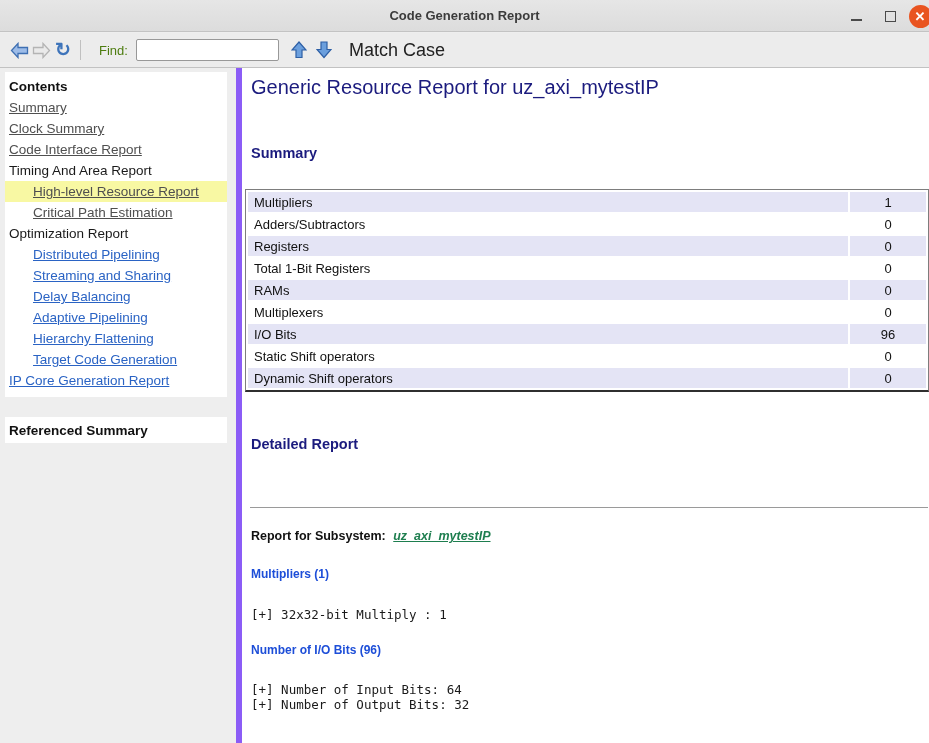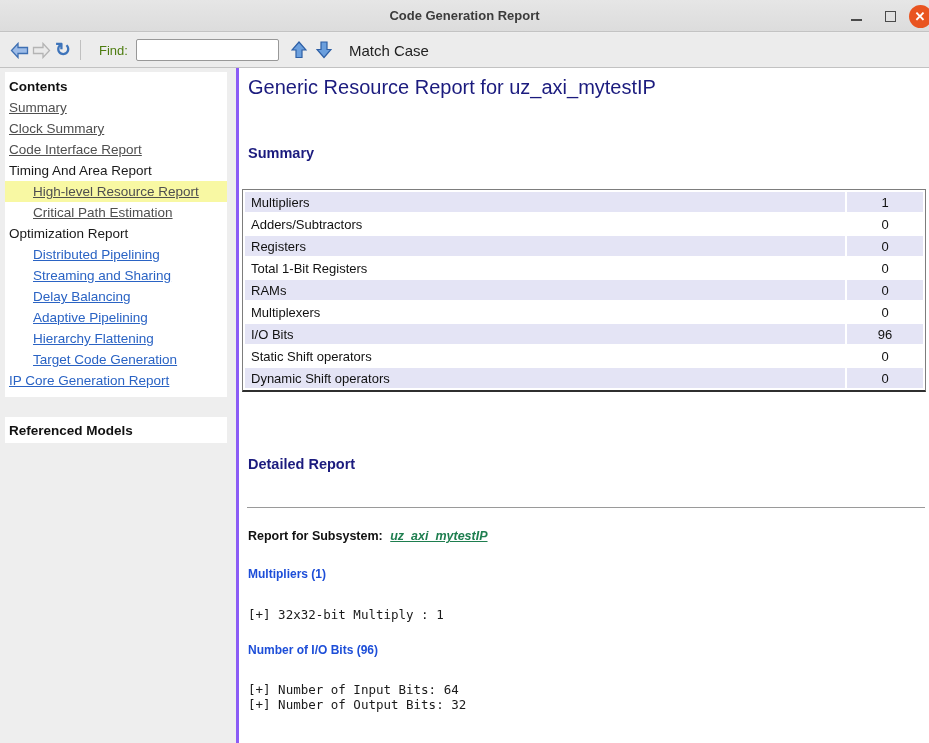--- a/index.html
+++ b/index.html
@@ -50,21 +50,21 @@
   .tb-sep { width: 1px; height: 20px; background: #c0c0c0; margin: 0 8px 0 6px; }
   .find-label { font-size: 13px; color: #4d7c0f; margin: 0 8px 0 10px; }
   .find-input {
     width: 143px; height: 22px;
     border: 1px solid #989898; border-radius: 2px;
     background: #ffffff; font-size: 13px; padding: 0 4px;
     font-family: "Liberation Sans", sans-serif;
     outline: none;
   }
   .find-nav { margin-left: 9px; margin-right: 3px; }
-  .match-case { font-size: 15px; color: #222; margin-left: 14px; cursor: default; }
+  .match-case { font-size: 18px; color: #222; margin-left: 14px; cursor: default; }
   .reload-glyph { font-size: 19px; font-weight: bold; color: #3e74ba; line-height: 1; transform: translateY(-1px); }
 
   
   .sidebar {
     position: absolute; left: 5px; top: 72px; width: 222px;
   }
   .sidebar-box {
     background: #ffffff;
     padding: 4px 0 6px 0;
   }
@@ -84,32 +84,32 @@
   .refmodels-box {
     background: #ffffff; height: 26px;
     display: flex; align-items: center; padding-left: 4px;
   }
   .refmodels-box span { font-weight: bold; font-size: 13.5px; color: #111; }
 
   
   .content {
     position: absolute; left: 236px; top: 68px; width: 693px; height: 675px;
     background: #ffffff;
-    border-left: 3px solid #8b5cf6;
+    border-left: 6px solid #8b5cf6;
     overflow: hidden;
   }
   .content-inner { position: relative; width: 100%; height: 100%; }
 
   .h1 {
     position: absolute; left: 9px; top: 8px;
     font-size: 20px; font-weight: 500; color: #1b1b7e;
   }
   .h3 { position: absolute; left: 9px; font-size: 14.5px; font-weight: bold; color: #1b1b7e; }
   .h3-summary { top: 77px; }
-  .h3-detailed { top: 388px; }
+  .h3-detailed { top: 368px; }
 
   table.summary {
     position: absolute; left: 3px; top: 121px;
     width: 684px;
     border-collapse: separate; border-spacing: 2px;
     background: #ffffff;
     border: 1px solid #7d7d7d;
     border-bottom: 2px solid #2f2f2f;
   }
   table.summary td {
@@ -202,21 +202,21 @@
     <div class="sb-row sb-indent"><span class="sb-link unvisited">Distributed Pipelining</span></div>
     <div class="sb-row sb-indent"><span class="sb-link unvisited">Streaming and Sharing</span></div>
     <div class="sb-row sb-indent"><span class="sb-link unvisited">Delay Balancing</span></div>
     <div class="sb-row sb-indent"><span class="sb-link unvisited">Adaptive Pipelining</span></div>
     <div class="sb-row sb-indent"><span class="sb-link unvisited">Hierarchy Flattening</span></div>
     <div class="sb-row sb-indent"><span class="sb-link unvisited">Target Code Generation</span></div>
     <div class="sb-row"><span class="sb-link unvisited">IP Core Generation Report</span></div>
   </div>
   <div class="sidebar-gap"></div>
   <div class="refmodels-box">
-    <span>Referenced Models</span>
+    <span>Referenced Summary</span>
   </div>
 </div>
 
 <div class="content">
   <div class="content-inner">
     <div class="h1">Generic Resource Report for uz_axi_mytestIP</div>
     <div class="h3 h3-summary">Summary</div>
 
     <table class="summary">
       <tbody>

